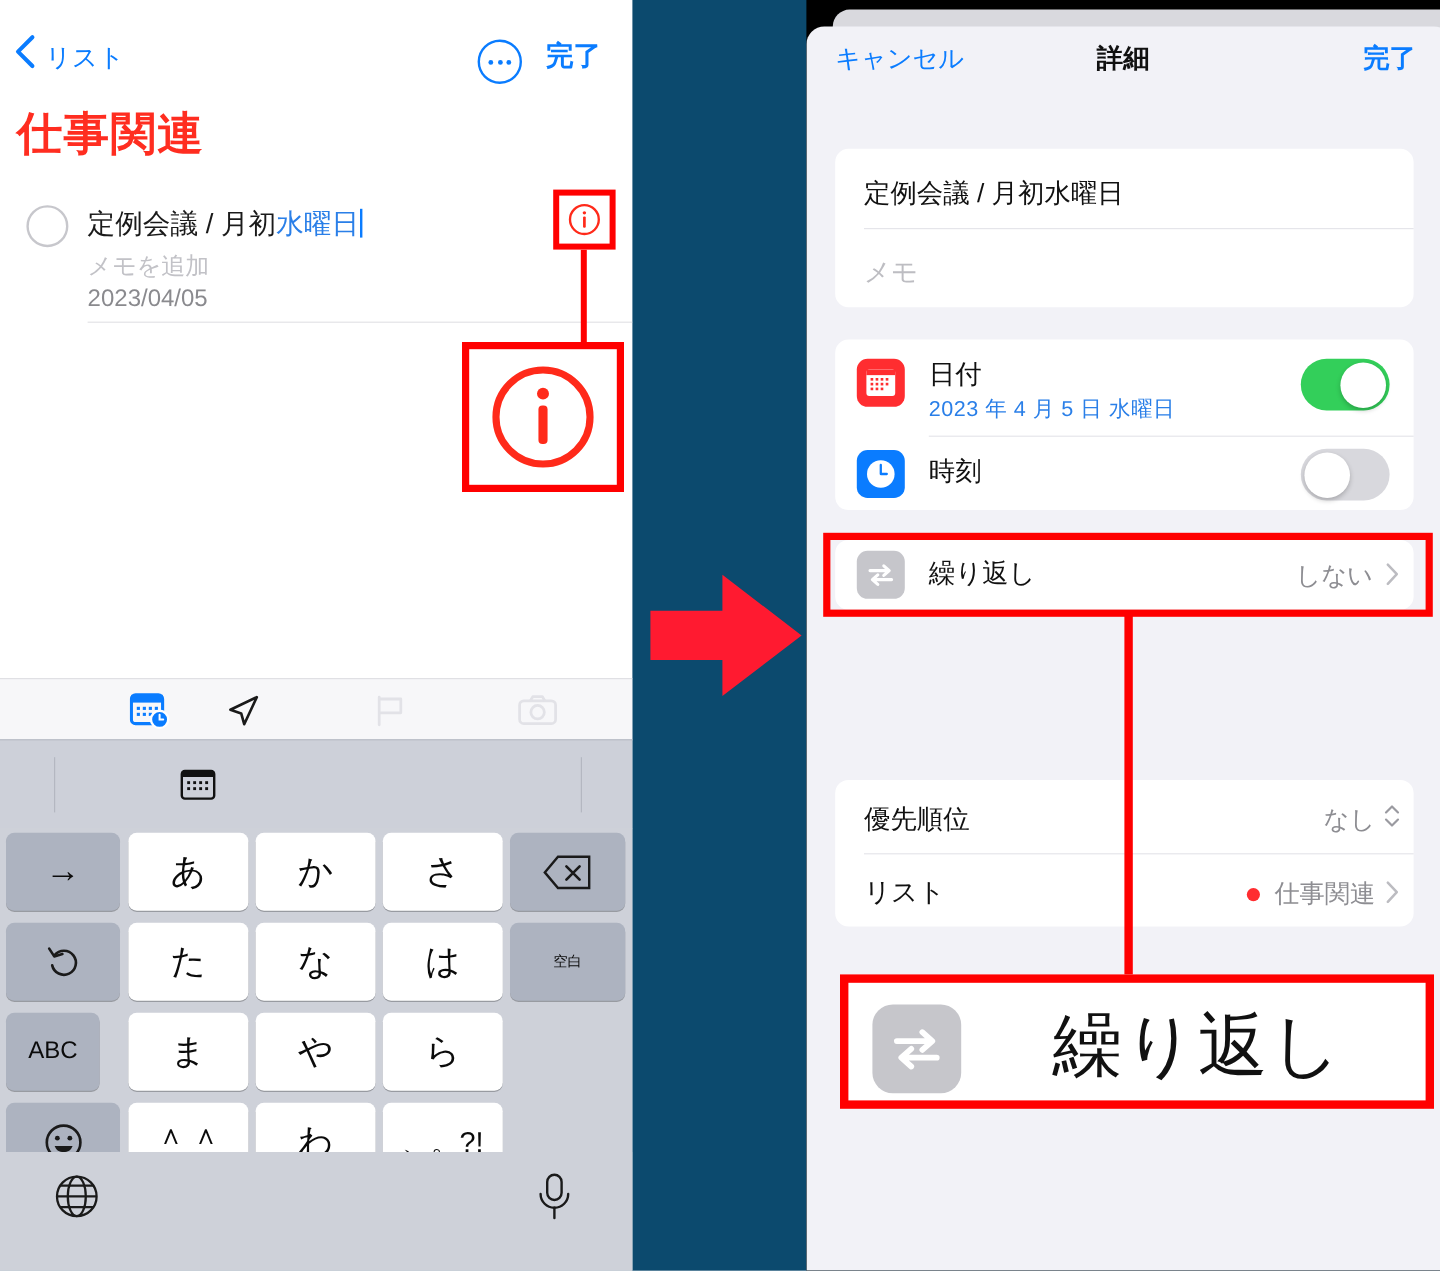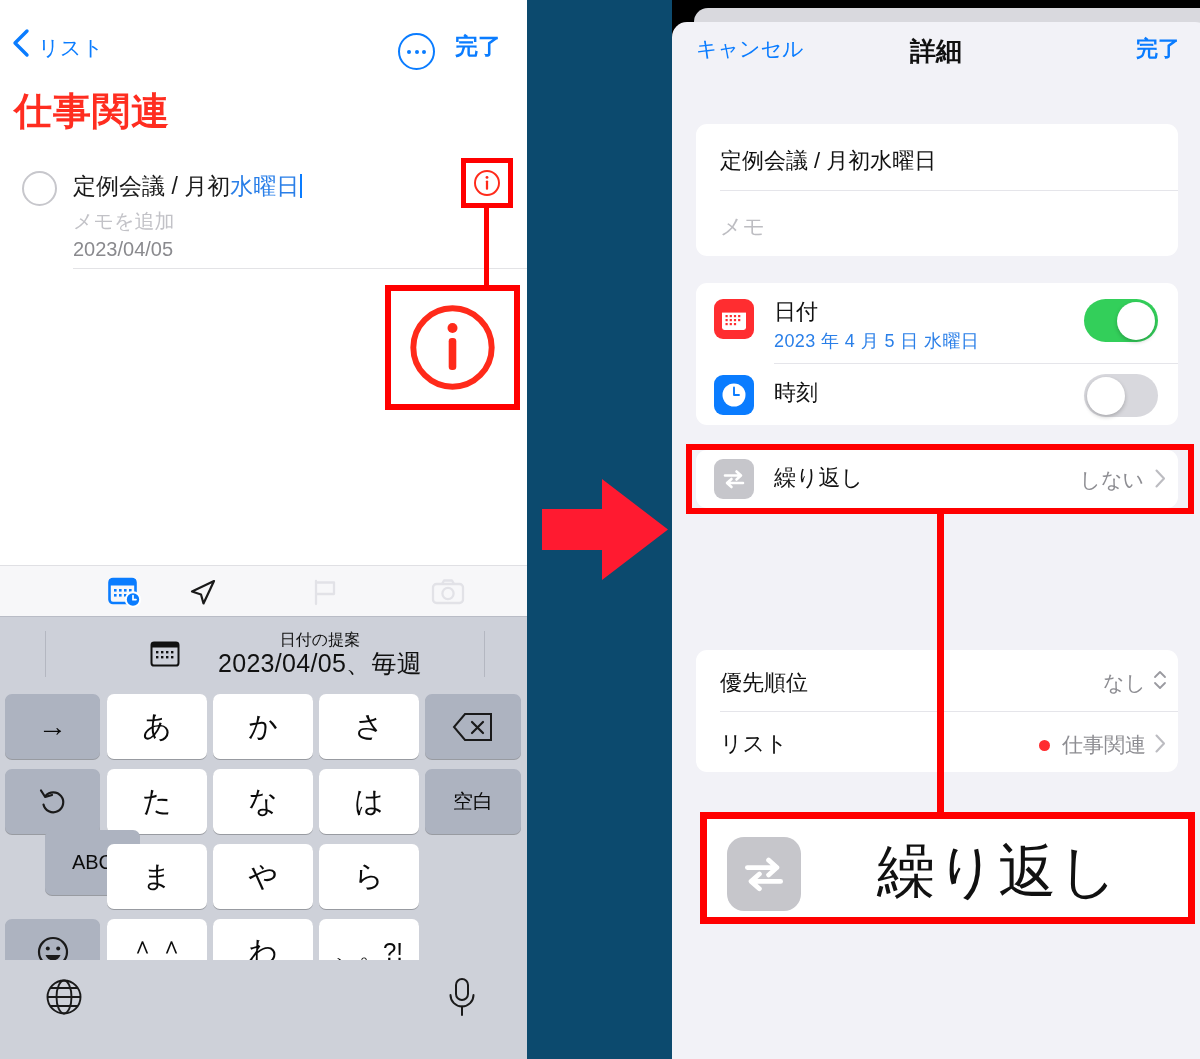--- a/index.html
+++ b/index.html
@@ -127,21 +127,21 @@
   }
   .key{
     position:absolute;border-radius:7px;
     display:flex;align-items:center;justify-content:center;
     box-shadow:0 1px 0 rgba(0,0,0,.26);
     font-size:29px;color:#0b0b0b;
   }
   .key.light{background:#ffffff;}
   .key.dark{background:#adb3c0;}
   .key.small{font-size:20px;}
-  .key.sub{font-size:20px;}
+  .key.sub{font-size:12px;}
 
   .bottom-row{
     position:absolute;left:0;top:960px;width:527px;height:99px;background:#ced1d9;
   }
   .globe-ico{position:absolute;left:45px;top:18px;width:38px;height:38px;}
   .mic-ico{position:absolute;left:445px;top:16px;width:34px;height:42px;}
 
   
   .arrow-red{
     position:absolute;left:540px;top:477px;width:130px;height:105px;
@@ -155,21 +155,21 @@
   .sheet-back{
     position:absolute;left:22px;top:8px;width:520px;height:80px;
     background:#d9d9de;border-radius:14px 14px 0 0;
   }
   .sheet-front{
     position:absolute;left:0px;top:22px;width:538px;height:1037px;
     background:#f2f2f7;border-radius:15px 15px 0 0;
   }
   .sheet-nav{position:absolute;left:0;top:22px;width:528px;height:68px;}
   .r-cancel{position:absolute;left:24px;top:35px;font-size:21px;color:#0a7cff;}
-  .r-title{position:absolute;left:0;top:34px;width:528px;text-align:center;font-size:26px;font-weight:bold;color:#111;}
+  .r-title{position:absolute;left:0;top:34px;width:528px;text-align:center;font-size:22px;font-weight:bold;color:#111;}
   .r-done{position:absolute;left:0;top:34px;width:508px;text-align:right;font-size:22px;font-weight:bold;color:#0a7cff;}
 
   .card{
     position:absolute;left:24px;width:482px;background:#ffffff;border-radius:11px;
   }
   .cell-sep{position:absolute;height:1px;background:#e5e5ea;}
 
   .app-ico{
     position:absolute;width:40px;height:40px;border-radius:9px;
     display:flex;align-items:center;justify-content:center;
@@ -309,24 +309,20 @@
           <rect x="6" y="11" width="2.4" height="2.4"></rect>
             <rect x="11" y="11" width="2.4" height="2.4"></rect>
             <rect x="16" y="11" width="2.4" height="2.4"></rect>
             <rect x="21" y="11" width="2.4" height="2.4"></rect>
           <rect x="6" y="16" width="2.4" height="2.4"></rect>
             <rect x="11" y="16" width="2.4" height="2.4"></rect>
             <rect x="16" y="16" width="2.4" height="2.4"></rect>
             <rect x="21" y="16" width="2.4" height="2.4"></rect>
         </g>
       </svg>
-      <div class="sug-text">
-        <span class="t1">日付の提案</span>
-        <span class="t2">2023/04/05、毎週</span>
-      </div>
     </div>
 
     <div class="keyboard">
 
       <div class="key dark" style="left:5px;top:4px;width:95px;height:65px;">→</div>
       <div class="key light" style="left:107px;top:4px;width:100px;height:65px;">あ</div>
       <div class="key light" style="left:213px;top:4px;width:100px;height:65px;">か</div>
       <div class="key light" style="left:319px;top:4px;width:100px;height:65px;">さ</div>
       <div class="key dark" style="left:425px;top:4px;width:96px;height:65px;">
         <svg width="42" height="30" viewBox="0 0 42 30">
@@ -339,21 +335,21 @@
         <svg width="32" height="32" viewBox="0 0 32 32">
             <path d="M8.5 10 A10 10 0 1 1 6.5 18.5" fill="none" stroke="#1a1a1a" stroke-width="2.2" stroke-linecap="round"></path>
             <path d="M4 4.5 L8.2 11 L15 9" fill="none" stroke="#1a1a1a" stroke-width="2.2" stroke-linecap="round" stroke-linejoin="round"></path>
           </svg>
       </div>
       <div class="key light" style="left:107px;top:79px;width:100px;height:65px;">た</div>
       <div class="key light" style="left:213px;top:79px;width:100px;height:65px;">な</div>
       <div class="key light" style="left:319px;top:79px;width:100px;height:65px;">は</div>
       <div class="key dark sub" style="left:425px;top:79px;width:96px;height:65px;">空白</div>
 
-      <div class="key dark small" style="left:5px;top:140px;width:95px;height:65px;margin-left:40px;">ABC</div>
+      <div class="key dark small" style="left:5px;top:154px;width:78px;height:65px;">ABC</div>
       <div class="key light" style="left:107px;top:154px;width:100px;height:65px;">ま</div>
       <div class="key light" style="left:213px;top:154px;width:100px;height:65px;">や</div>
       <div class="key light" style="left:319px;top:154px;width:100px;height:65px;">ら</div>
 
       <div class="key dark" style="left:5px;top:229px;width:95px;height:65px;">
         <svg width="34" height="34" viewBox="0 0 34 34">
             <circle cx="17" cy="17" r="14" fill="none" stroke="#1a1a1a" stroke-width="2.2"></circle>
             <circle cx="11.8" cy="13.5" r="2" fill="#1a1a1a"></circle>
             <circle cx="22.2" cy="13.5" r="2" fill="#1a1a1a"></circle>
             <path d="M9.5 20 A8 8 0 0 0 24.5 20 Z" fill="#1a1a1a"></path>

